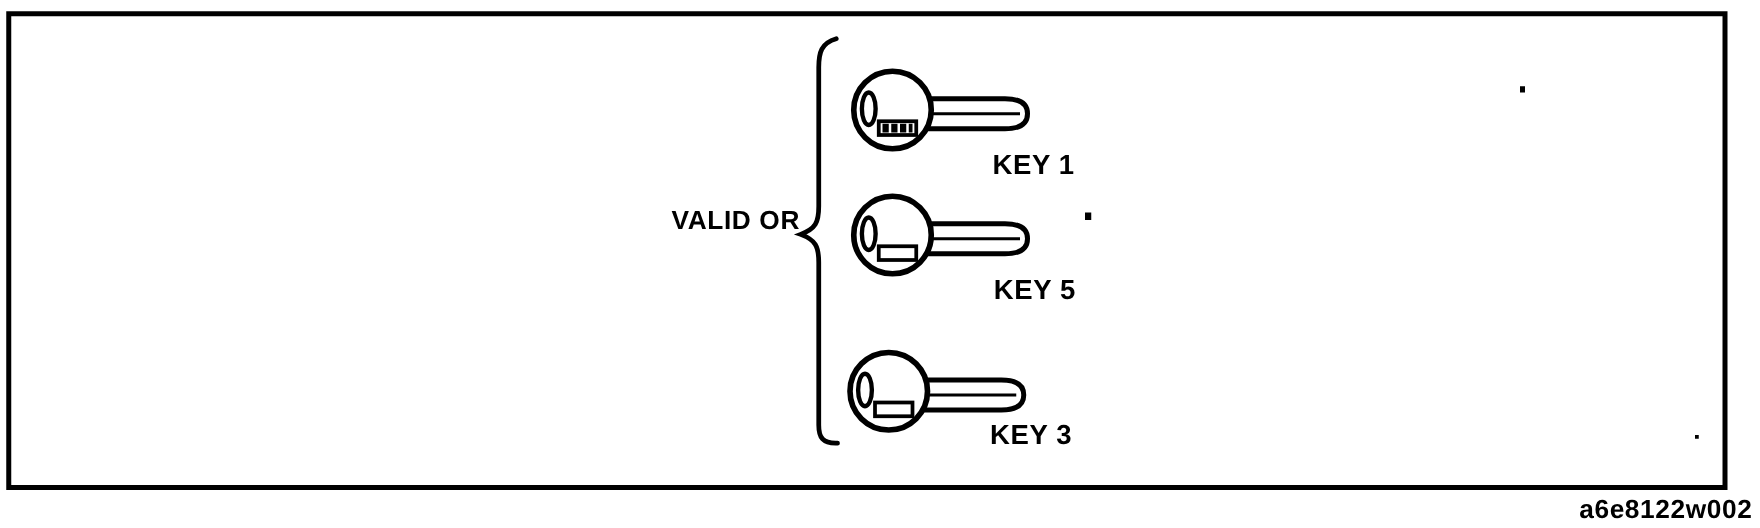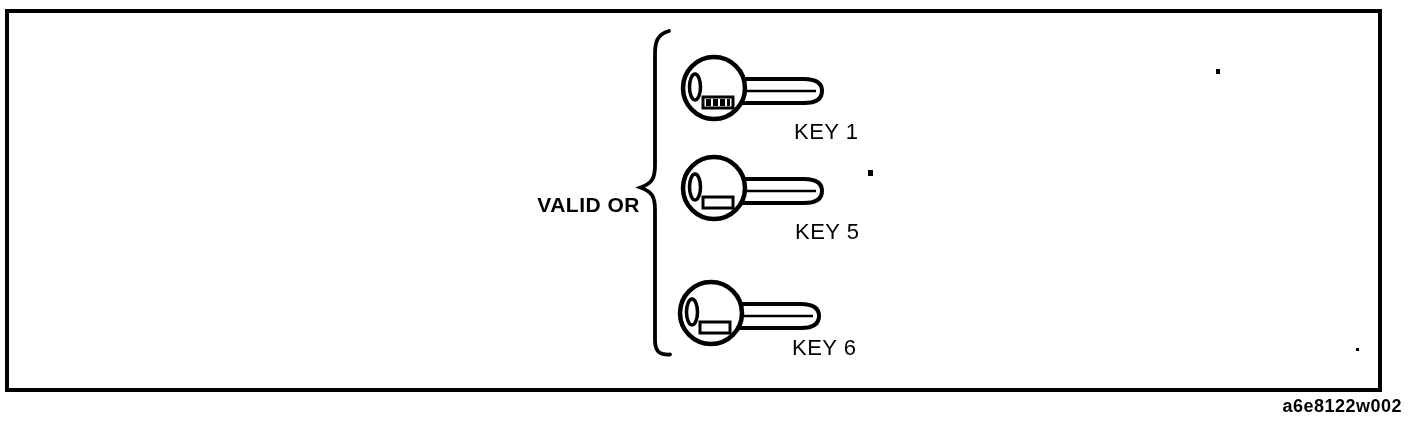--- a/index.html
+++ b/index.html
@@ -35,38 +35,38 @@
     position: absolute;
     top: 164px;
     right: 768px;
     text-align: right;
     font-weight: bold;
     font-size: 21px;
     line-height: 25px;
     letter-spacing: 0.5px;
     white-space: nowrap;
   }
-  .brace-label span { display: block; margin-top: 28px; }
+  .brace-label span { display: block; }
   .key-label {
     position: absolute;
-    font-weight: normal;
+    font-weight: bold;
     font-size: 22px;
     line-height: 24px;
     letter-spacing: 0.5px;
     white-space: nowrap;
   }
   .key-label.k1 { left: 794px; top: 120px; }
   .key-label.k2 { left: 795px; top: 220px; }
   .key-label.k3 { left: 792px; top: 336px; }
   .fig-code {
     position: absolute;
     top: 396px;
     right: 6px;
     font-weight: bold;
-    font-size: 18px;
+    font-size: 21px;
     letter-spacing: 0.5px;
     white-space: nowrap;
   }
 </style>
 </head>
 <body>
 
 <div class="canvas">
 
   <div class="frame"></div>
@@ -109,17 +109,17 @@
     <rect x="1216" y="69" width="4" height="5" fill="#000"></rect>
     <rect x="1356" y="348" width="3" height="3" fill="#000"></rect>
   </svg>
 
   <div class="brace-label">
     <span>VALID OR</span>
   </div>
 
   <div class="key-label k1">KEY 1</div>
   <div class="key-label k2">KEY 5</div>
-  <div class="key-label k3">KEY 6</div>
+  <div class="key-label k3">KEY 3</div>
 
   <div class="fig-code">a6e8122w002</div>
 
 </div>
 
 </body></html>

